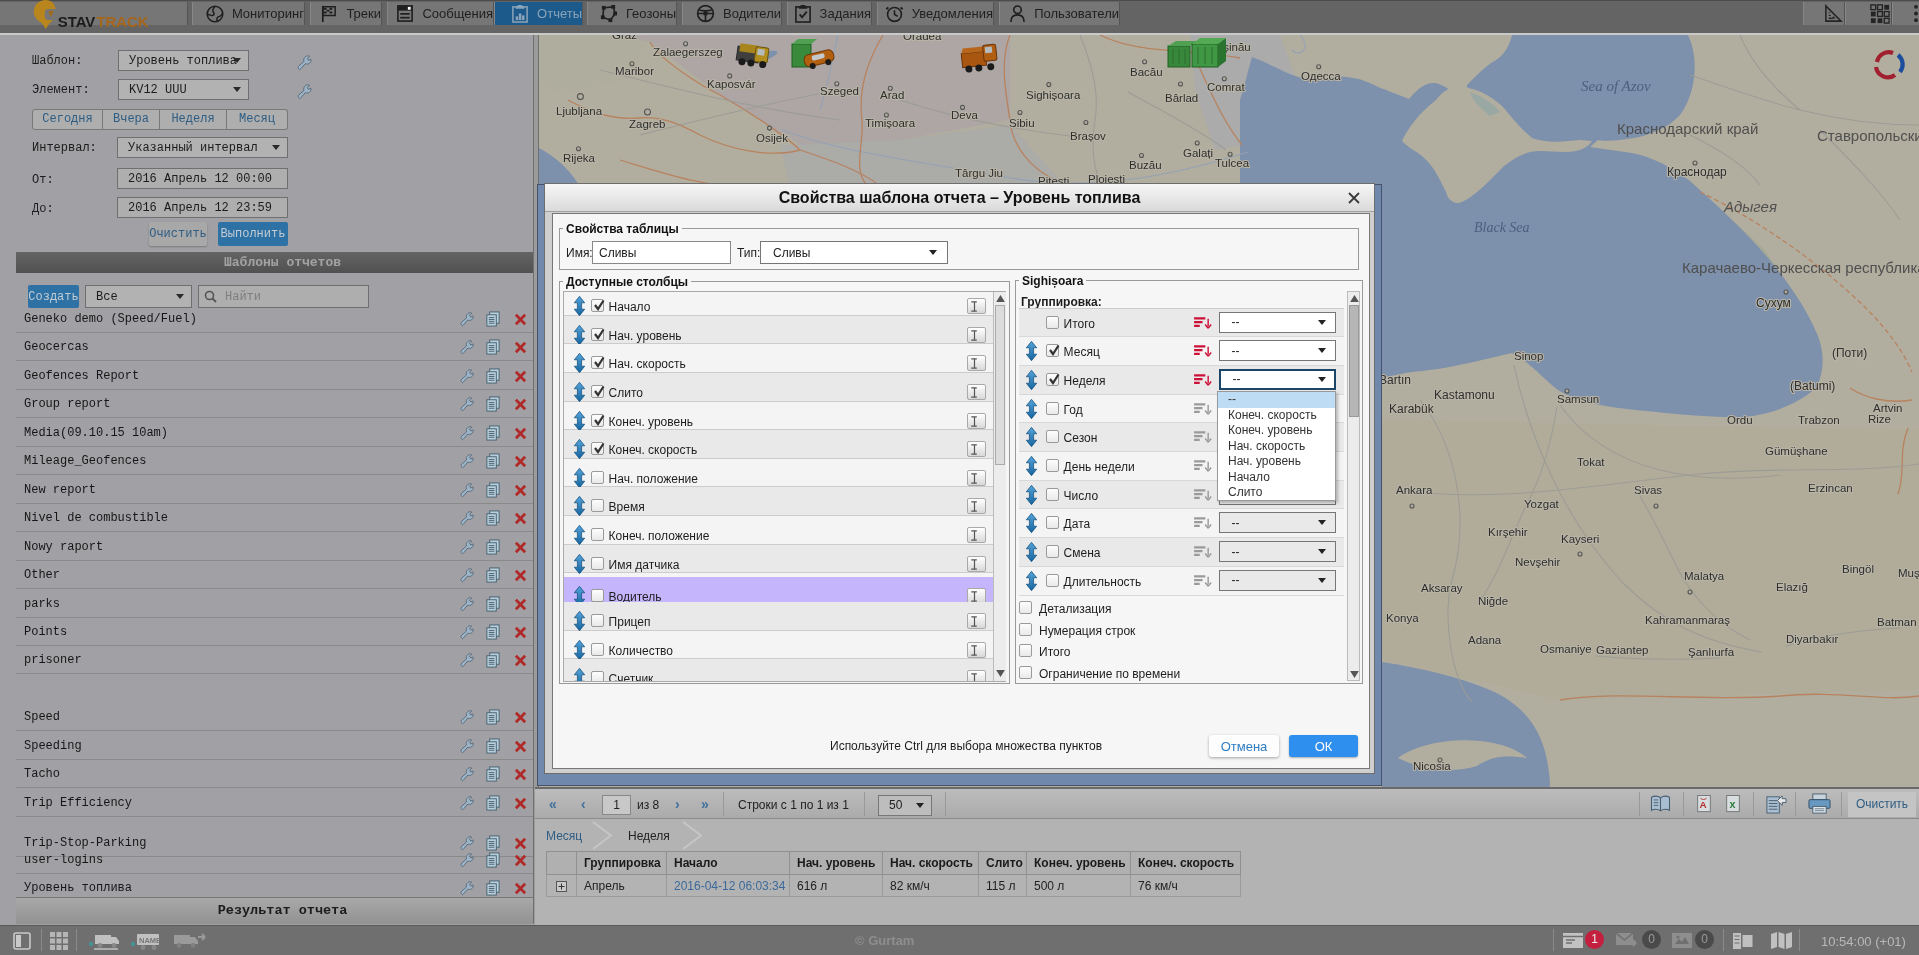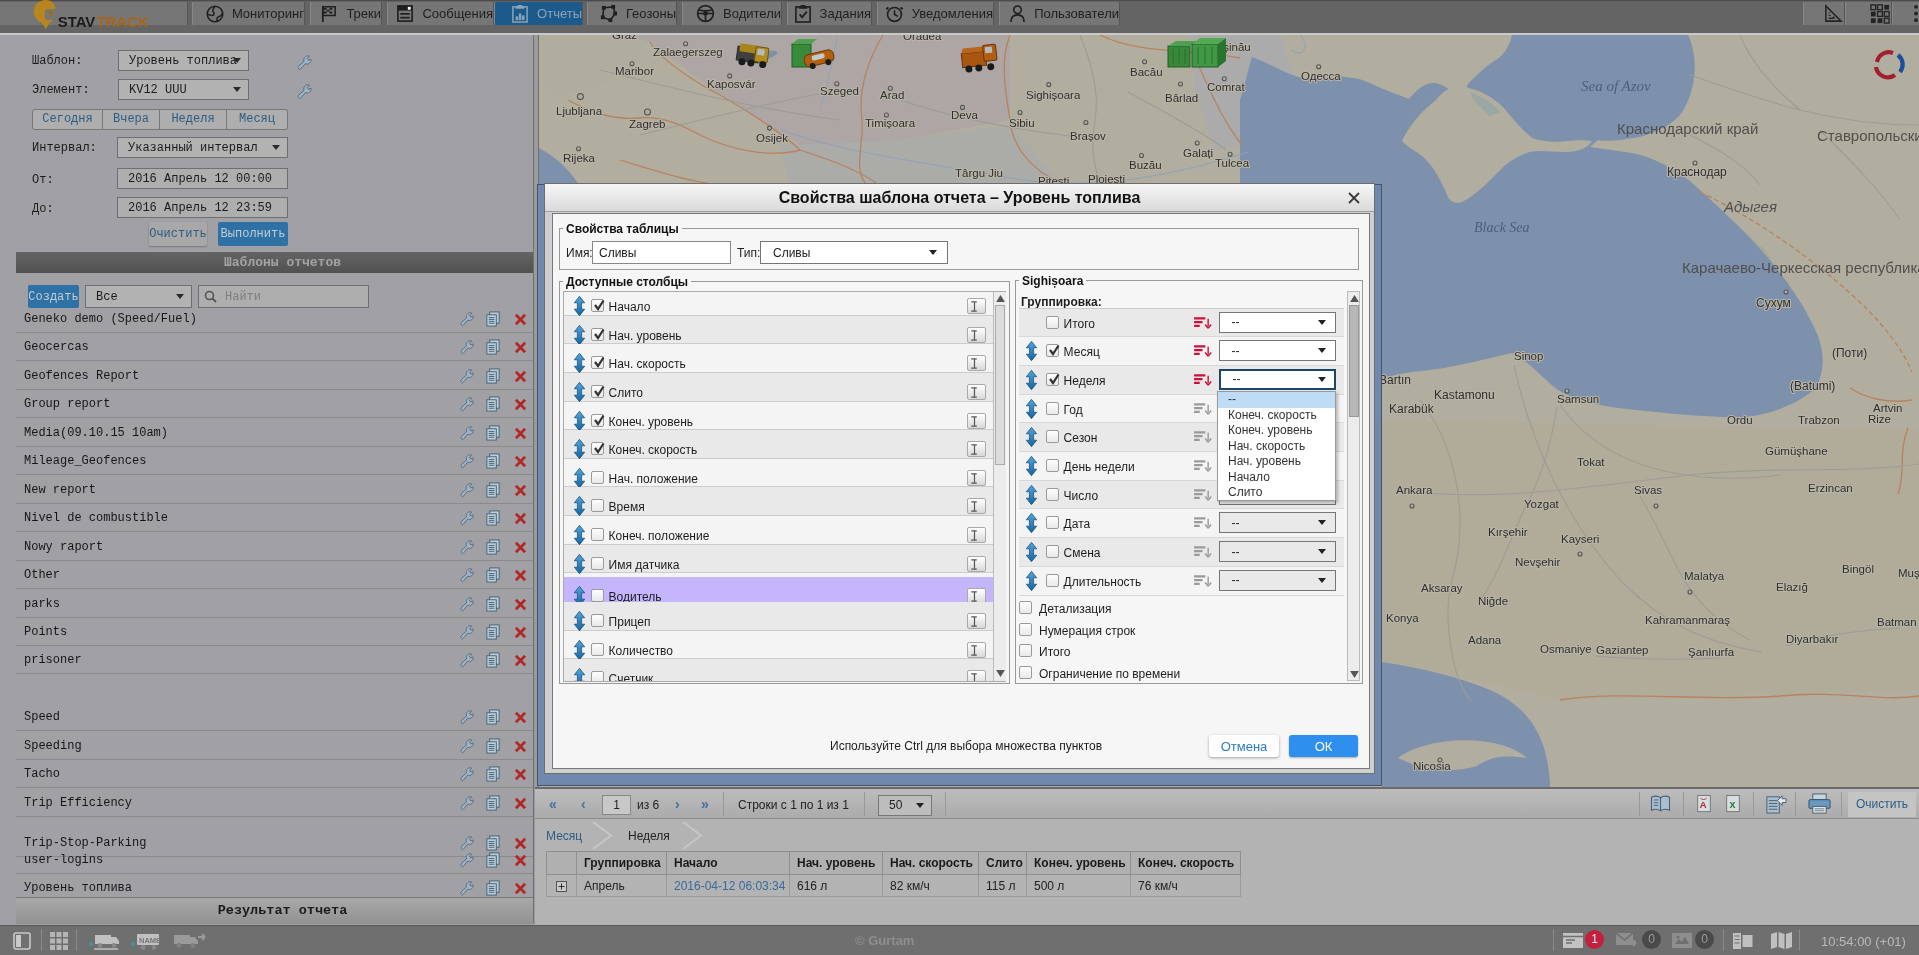--- a/index.html
+++ b/index.html
@@ -740,21 +740,21 @@
       <path d="M1198,47 V64 M1205,47 V64 M1212,47 V64" stroke="#2a6f2e" stroke-width="1"></path>
     </g>
   </g>
 </svg>
 </div>
 <div id="results">
   <div id="rtoolbar">
     <span class="pgarrow" style="left:14px;">«</span>
     <span class="pgarrow" style="left:46px;">‹</span>
     <div class="abs" style="left:67px;top:6px;width:29px;height:20px;background:#c8c8c8;border:1px solid #888;text-align:center;line-height:18px;font-size:12px;color:#222;">1</div>
-    <span class="abs" style="left:102px;top:9px;font-size:12px;color:#222;">из 6</span>
+    <span class="abs" style="left:102px;top:9px;font-size:12px;color:#222;">из 8</span>
     <span class="pgarrow" style="left:140px;">›</span>
     <span class="pgarrow" style="left:166px;">»</span>
     <div class="tsep" style="left:188px;"></div>
     <span class="abs" style="left:203px;top:9px;font-size:12px;color:#222;">Строки с 1 по 1 из 1</span>
     <div class="tsep" style="left:329px;"></div>
     <div class="abs" style="left:343px;top:6px;width:54px;height:21px;background:#bdbdbd;border:1px solid #777;font-size:12px;color:#222;padding-left:10px;line-height:19px;">50<span class="caret" style="border-top-color:#222;"></span></div>
     <div class="tsep" style="left:410px;"></div>
     <div class="tsep" style="left:1104px;"></div>
     <svg class="abs" style="left:1114px;top:6px;" width="23" height="18" viewBox="0 0 24 20">
         <path d="M12 3 C9 1 5 1 2 2.5 L2 17 C5 15.5 9 15.5 12 17.5 C15 15.5 19 15.5 22 17 L22 2.5 C19 1 15 1 12 3 Z" fill="#a9bfd1" stroke="#4a5f70" stroke-width="1.2"></path>

